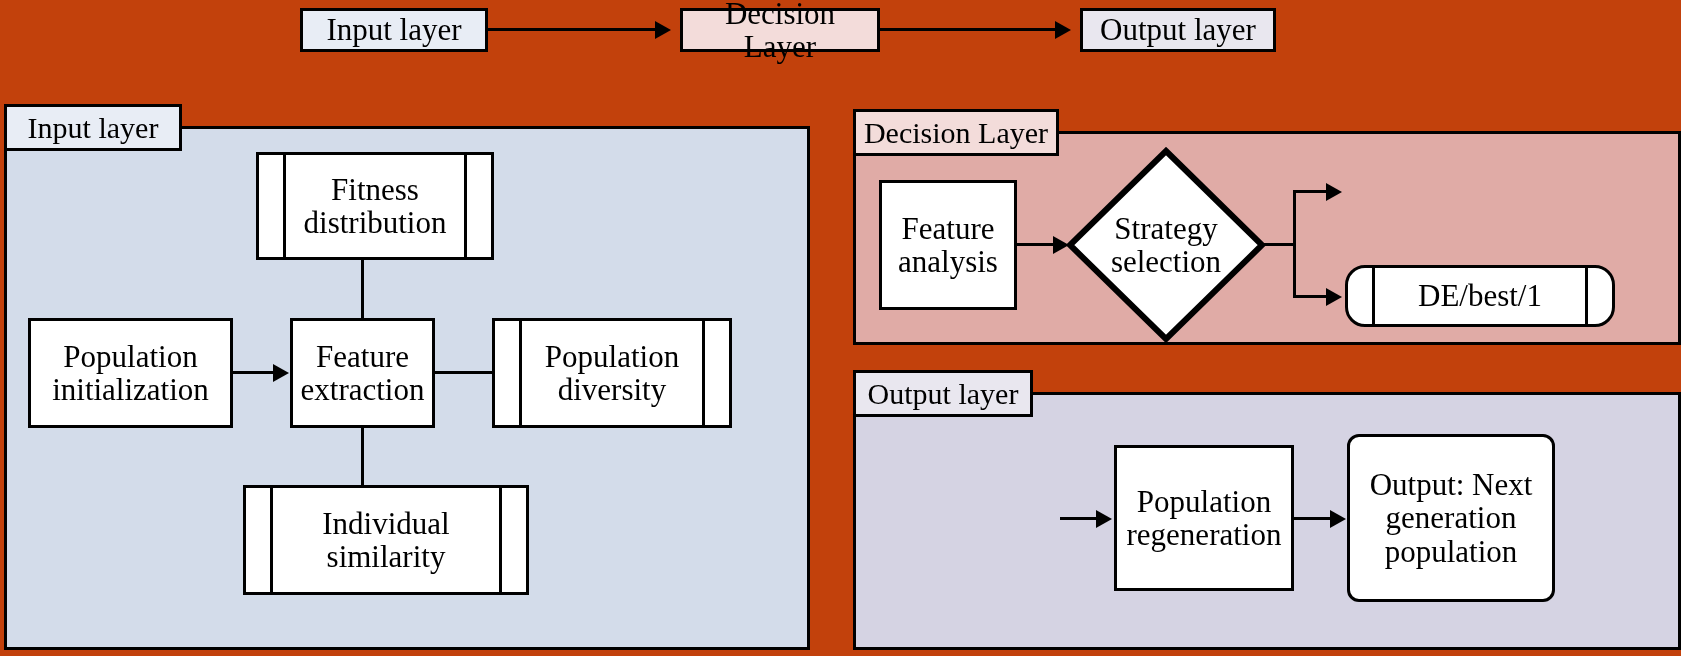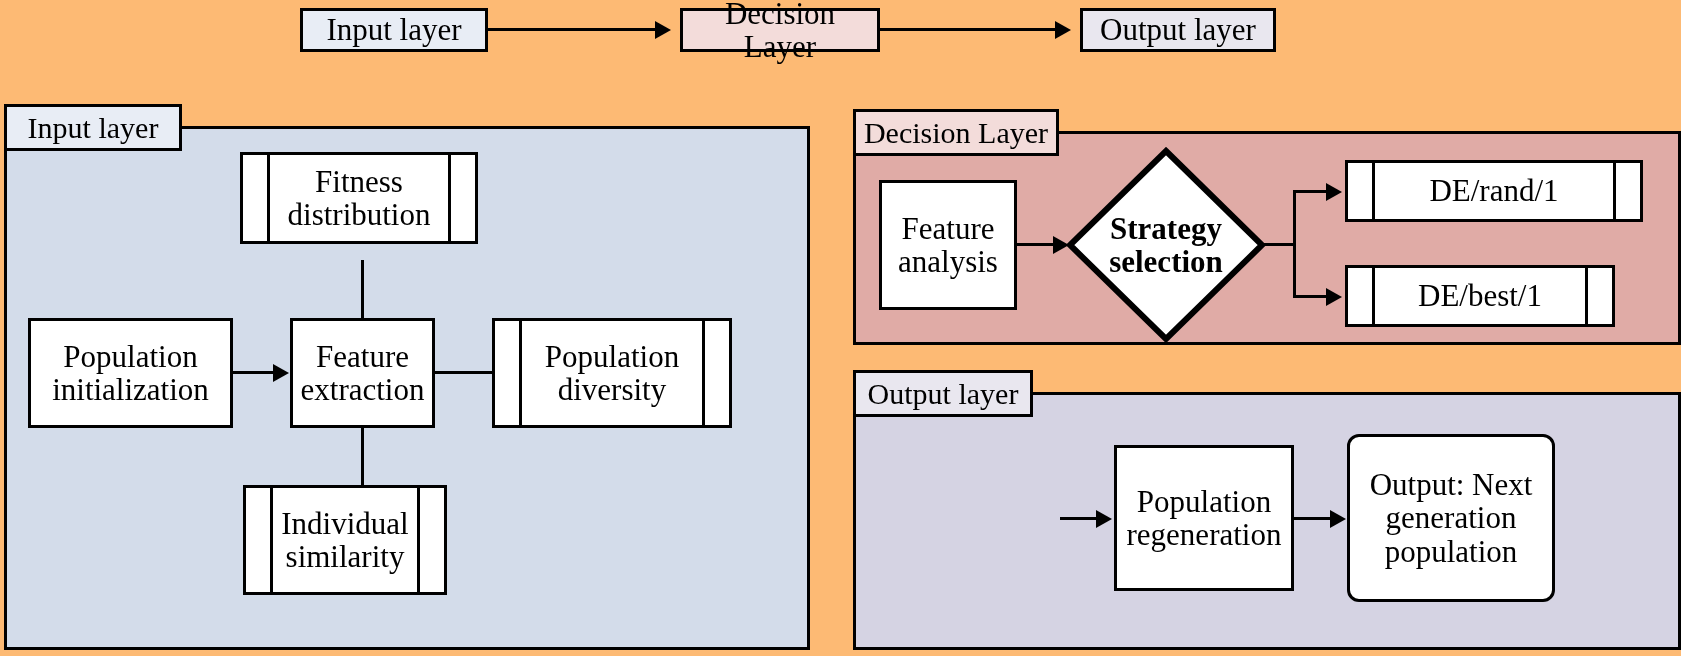--- a/index.html
+++ b/index.html
@@ -7,21 +7,21 @@
     padding: 0;
     background: #ffffff;
   }
   body {
     font-family: "Liberation Serif", "DejaVu Serif", serif;
   }
   #diagram {
     position: relative;
     width: 1681px;
     height: 656px;
-    background: #fdba74;
+    background: #c2410c;
     overflow: hidden;
   }
 
   
   .node {
     position: absolute;
     box-sizing: border-box;
     border: 3px solid #000000;
     background: #ffffff;
     display: flex;
@@ -84,21 +84,20 @@
   }
   .arrow-right {
     border-top: 9px solid transparent;
     border-bottom: 9px solid transparent;
     border-left: 16px solid #000000;
   }
 
   
   .diamond {
     position: absolute;
-    font-weight: bold;
   }
   .diamond svg { display: block; }
 
   
   .fs-top  { font-size: 31px; }
   .fs-tab  { font-size: 30px; }
   .fs-big  { font-size: 31px; }
 </style>
 </head>
 <body>
@@ -122,41 +121,41 @@
   <div class="node fs-top" style="left:1080px; top:8px; width:196px; height:44px; background:#e9e7ef;">
     <span class="txt">Output layer</span>
   </div>
 
   <div class="panel" style="left:4px; top:126px; width:806px; height:524px; background:#d3dcea;"></div>
 
   <div class="tab fs-tab" style="left:4px; top:104px; width:178px; height:47px; background:#e8edf5;">
     <span>Input layer</span>
   </div>
 
-  <div class="node proc fs-big" style="left:240px; top:152px; width:238px; height:92px;">
+  <div class="node proc fs-big" style="left:256px; top:152px; width:238px; height:108px;">
     <span class="txt">Fitness
 distribution</span>
   </div>
 
   <div class="node fs-big" style="left:28px; top:318px; width:205px; height:110px;">
     <span class="txt">Population
 initialization</span>
   </div>
 
   <div class="node fs-big" style="left:290px; top:318px; width:145px; height:110px;">
     <span class="txt">Feature
 extraction</span>
   </div>
 
   <div class="node proc fs-big" style="left:492px; top:318px; width:240px; height:110px;">
     <span class="txt">Population
 diversity</span>
   </div>
 
-  <div class="node proc fs-big" style="left:243px; top:485px; width:204px; height:110px;">
+  <div class="node proc fs-big" style="left:243px; top:485px; width:286px; height:110px;">
     <span class="txt">Individual
 similarity</span>
   </div>
 
   <div class="hline" style="left:233px; top:371px; width:44px;"></div>
   <div class="arrowhead arrow-right" style="left:273px; top:364px;"></div>
 
   <div class="vline" style="left:361px; top:260px; width:3px; height:60px;"></div>
 
   <div class="hline" style="left:433px; top:371px; width:61px;"></div>
@@ -187,25 +186,22 @@
 
   <div class="hline" style="left:1262px; top:243px; width:34px;"></div>
   <div class="vline" style="left:1293px; top:190px; width:3px; height:108px;"></div>
 
   <div class="hline" style="left:1293px; top:190px; width:38px;"></div>
   <div class="arrowhead arrow-right" style="left:1326px; top:183px;"></div>
 
   <div class="hline" style="left:1293px; top:295px; width:38px;"></div>
   <div class="arrowhead arrow-right" style="left:1326px; top:288px;"></div>
 
-  <div class="node proc fs-big" style="left:1345px; top:160px; width:298px; height:62px;">
-    <span class="txt">DE/rand/1</span>
-  </div>
-
-  <div class="node proc fs-big" style="left:1345px; top:265px; width:270px; height:62px;">
+
+  <div class="node proc fs-big" style="left:1345px; top:265px; width:270px; height:62px;border-radius:20px;">
     <span class="txt">DE/best/1</span>
   </div>
 
   <div class="panel" style="left:853px; top:392px; width:828px; height:258px; background:#d5d3e3;"></div>
 
   <div class="tab fs-tab" style="left:853px; top:370px; width:180px; height:47px; background:#e9e7ef;">
     <span>Output layer</span>
   </div>
 
 

